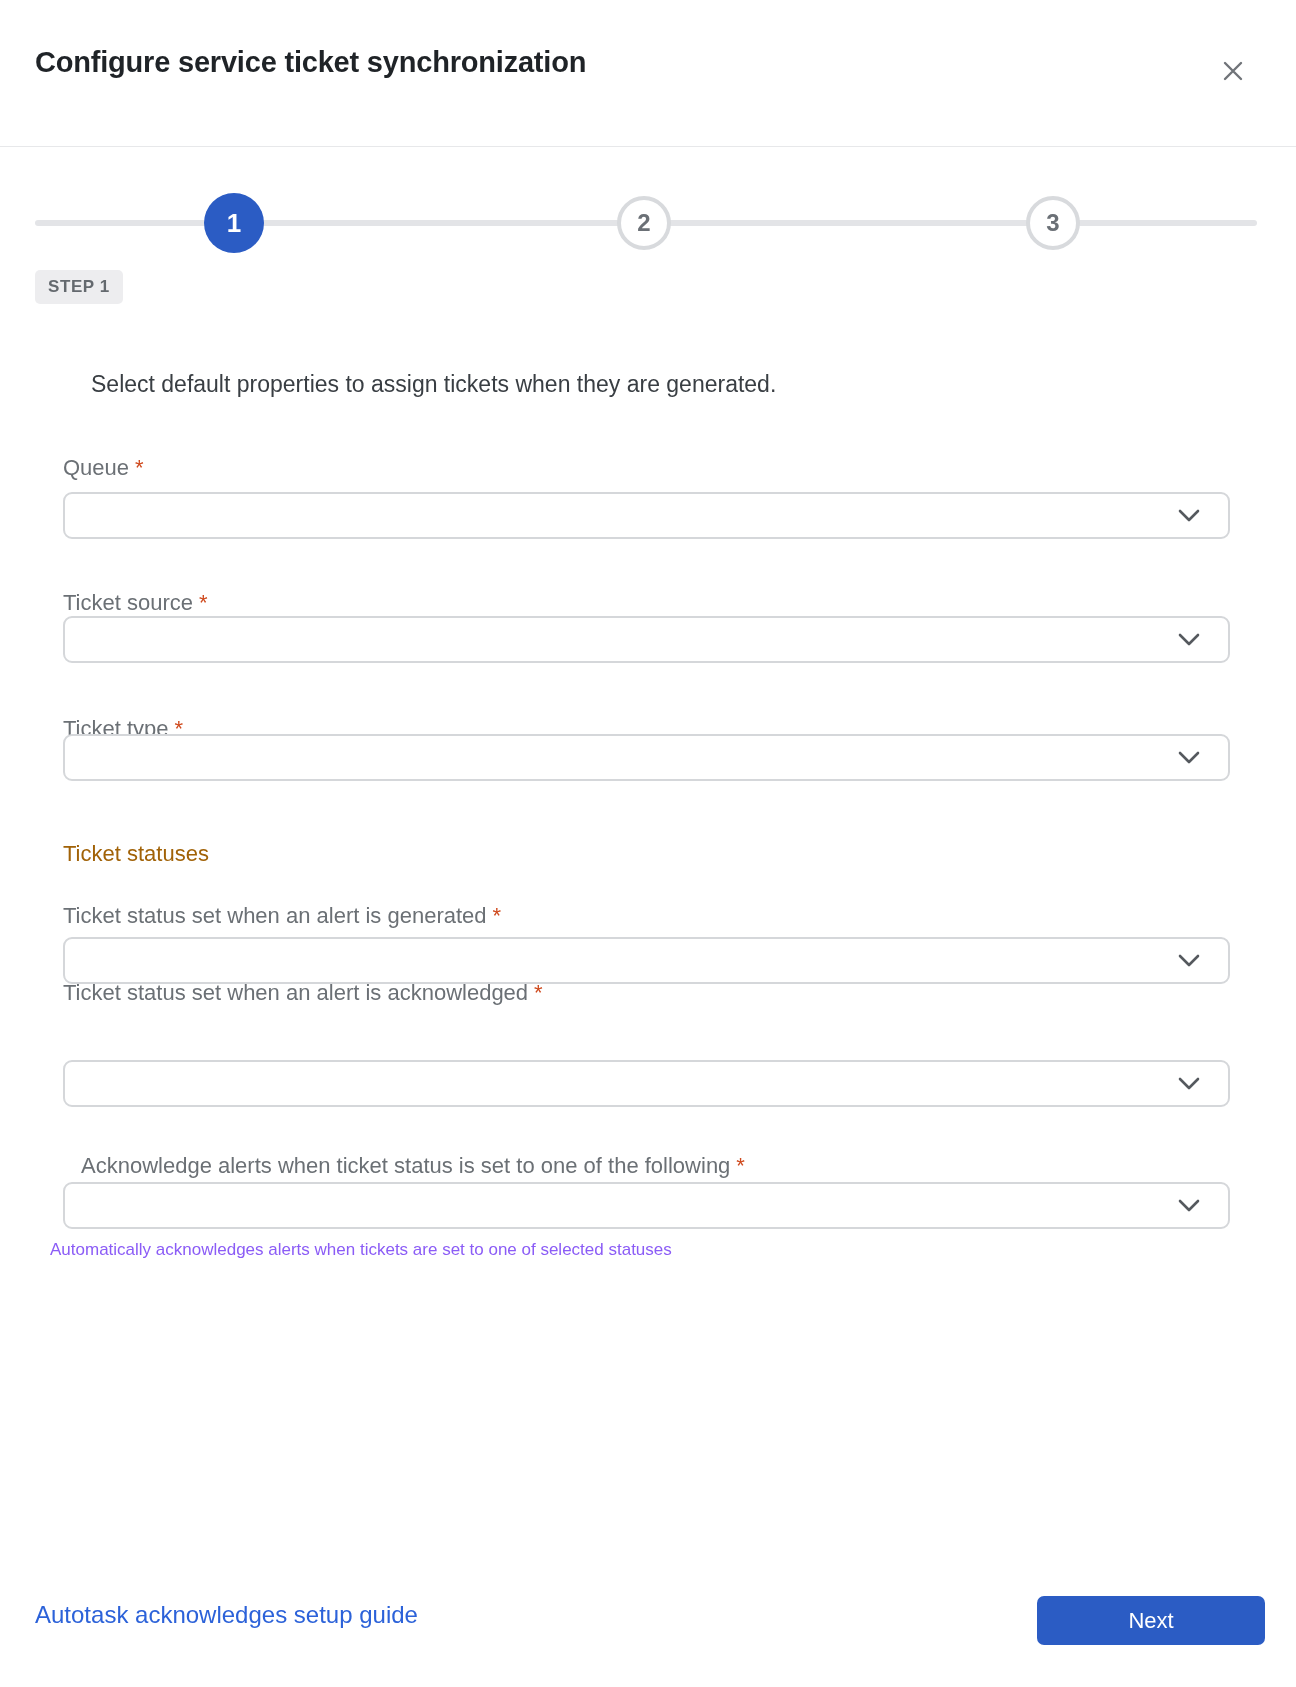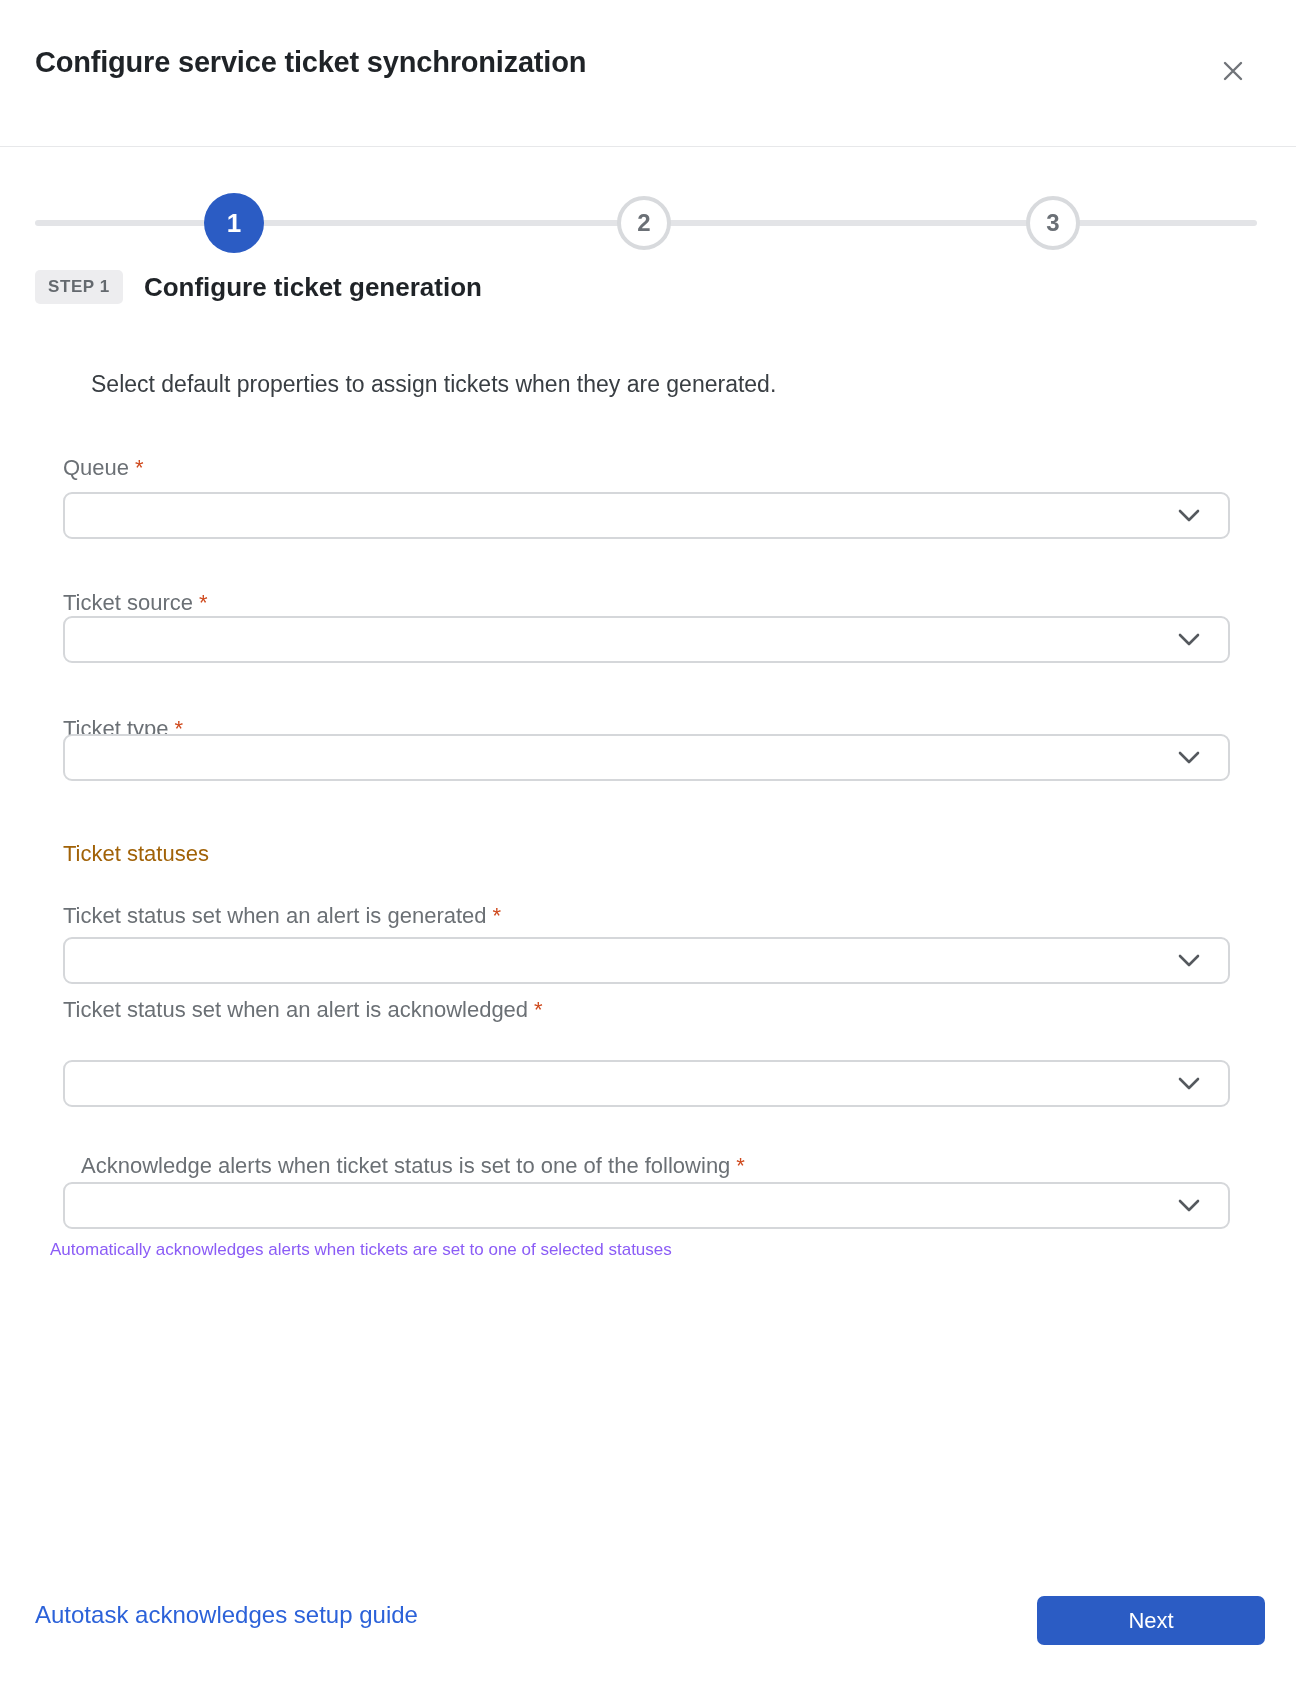--- a/index.html
+++ b/index.html
@@ -54,21 +54,21 @@
     background: #ffffff; border: 4px solid #d8dadd;
     color: #6b7076; font-size: 24px; font-weight: 600;
   }
   .step-1 { left: 169px; }
   .step-2 { left: 582px; }
   .step-3 { left: 991px; }
 
   
   .step-header {
     position: absolute; left: 35px; top: 266px;
-    display: flex; align-items: center; gap: 21px; height: 42px;
+    display: flex; align-items: center; height: 42px;
   }
   .step-badge {
     background: #ededef; color: #64696e;
     font-size: 17px; font-weight: 700; letter-spacing: 0.6px;
     padding: 7px 13px; border-radius: 5px;
   }
   .step-title {
     font-size: 26px; font-weight: 700; color: #1f2327;
   }
 
@@ -98,21 +98,21 @@
   .helper-text {
     position: absolute; left: 50px; top: 1240px;
     font-size: 17px; color: #8b5cf6;
   }
 
   
   #lbl-0 { top: 455px; }  #sel-0 { top: 492px; }
   #lbl-1 { top: 590px; }  #sel-1 { top: 616px; }
   #lbl-2 { top: 710px; margin-top: 6px; }  #sel-2 { top: 734px; }
   #lbl-3 { top: 903px; }  #sel-3 { top: 937px; }
-  #lbl-4 { top: 980px; margin-top: 17px; } #sel-4 { top: 1060px; }
+  #lbl-4 { top: 980px; } #sel-4 { top: 1060px; }
   #lbl-5 { top: 1153px; margin-left: 18px; } #sel-5 { top: 1182px; }
 
   
   .footer-link {
     position: absolute; left: 35px; top: 1601px;
     font-size: 24px; color: #2c62d9; text-decoration: none; cursor: pointer;
   }
   .next-btn {
     position: absolute; left: 1029px; top: 1596px;
     width: 228px; height: 49px;
@@ -136,21 +136,20 @@
 
 <div class="stepper">
   <div class="stepper-line"></div>
   <div class="step-circle active step-1">1</div>
   <div class="step-circle inactive step-2">2</div>
   <div class="step-circle inactive step-3">3</div>
 </div>
 
 <div class="step-header">
   <span class="step-badge">STEP 1</span>
-  <span class="step-title">Configure ticket generation</span>
 </div>
 
 <div class="intro-text">Select default properties to assign tickets when they are generated.</div>
 
 <div class="field-label" id="lbl-0">
   <span>Queue</span><span class="req">*</span>
 </div>
 <div class="select" id="sel-0" role="combobox">
   <span style="display:flex;">
     <svg width="22" height="13" viewBox="0 0 22 13">

